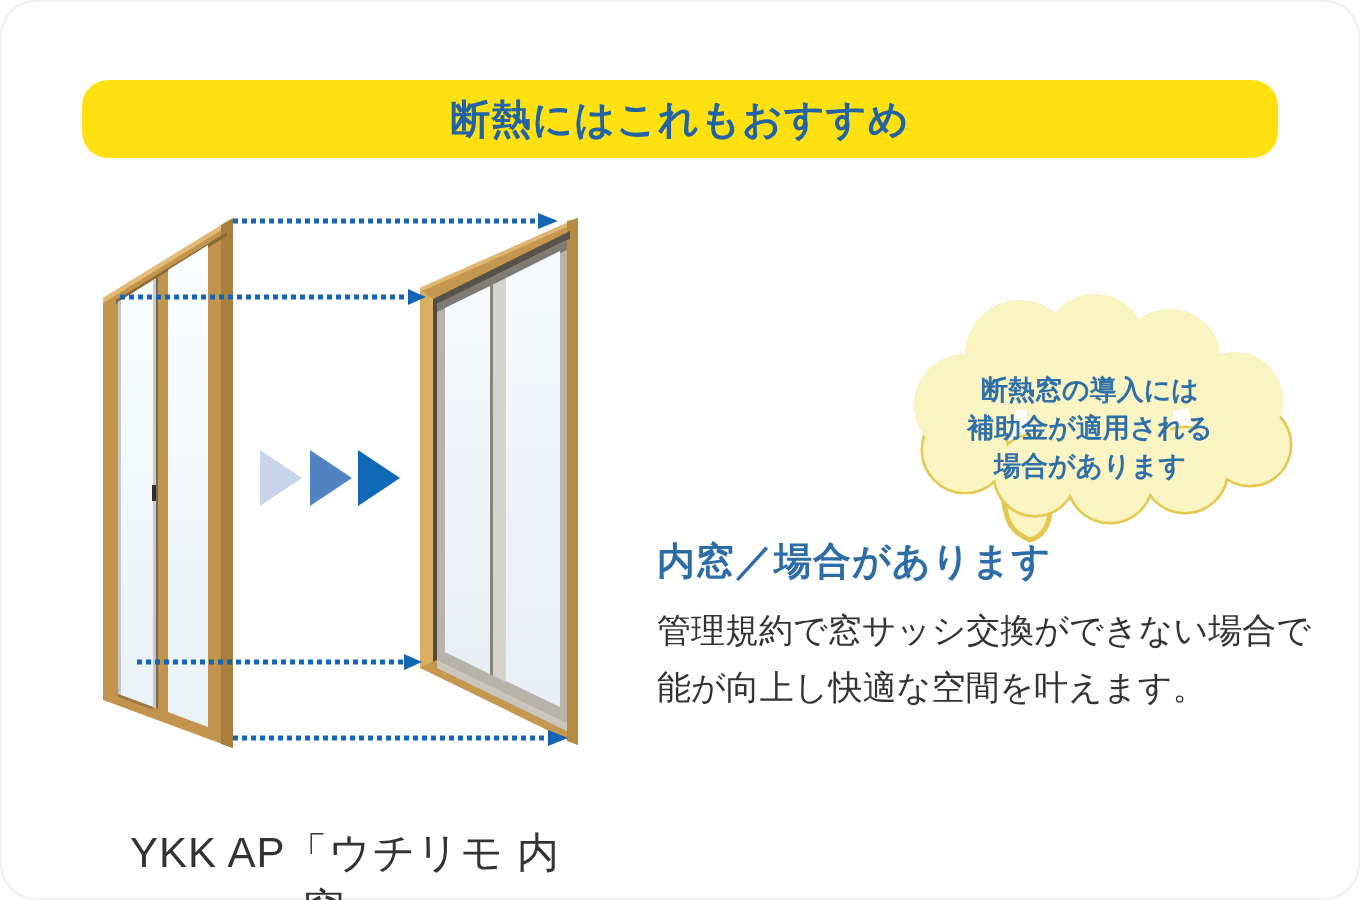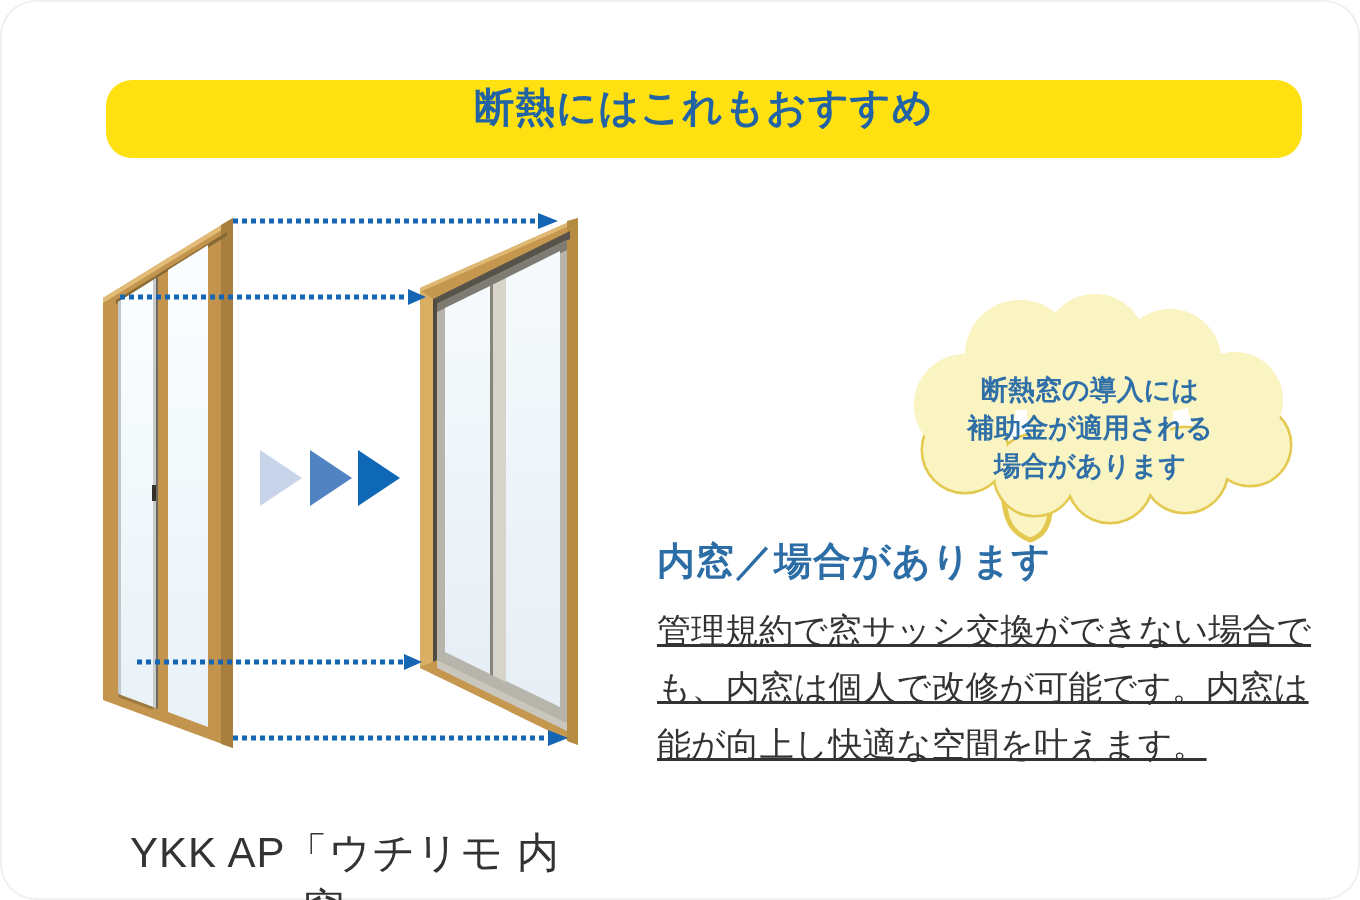--- a/index.html
+++ b/index.html
@@ -9,38 +9,38 @@
     font-family:"Liberation Sans","DejaVu Sans",sans-serif;
   }
   .card-edge{
     position:absolute;inset:0;border-radius:36px;
     box-shadow:inset 0 0 0 2px #f0f0ee;
     pointer-events:none;
   }
   .banner{
     position:absolute;left:82px;top:80px;width:1196px;height:78px;
     background:#FFE112;border-radius:26px;
-    display:flex;align-items:flex-start;justify-content:center;margin-left:24px;
+    display:flex;align-items:center;justify-content:center;
   }
   .banner-title{
     color:#2163A4;font-size:40px;font-weight:bold;letter-spacing:1px;
   }
   .figure-svg{position:absolute;left:100px;top:210px;}
   .cloud-svg{position:absolute;left:895px;top:265px;}
   .bubble-text{font-size:27px;font-weight:bold;fill:#2E6FA8;}
   .section-heading{
     position:absolute;left:657px;top:536px;
     font-size:38px;font-weight:bold;color:#2C6DA6;letter-spacing:1px;
   }
   .body-text{
     position:absolute;left:657px;top:602px;width:652px;
     color:#333333;font-size:34px;line-height:57px;
     text-align:justify;
   }
-  .body-line{height:57px;white-space:nowrap;text-decoration:underline;}
+  .body-line{height:57px;white-space:nowrap;}
   .figure-caption{
     position:absolute;left:105px;top:825px;width:480px;
     text-align:center;color:#333333;font-size:42px;letter-spacing:1px;
   }
 </style>
 </head>
 <body>
 
 <div class="card-edge"></div>
 
@@ -143,17 +143,16 @@
   </g>
   <text class="bubble-text" x="195" y="134" text-anchor="middle">断熱窓の導入には</text>
   <text class="bubble-text" x="195" y="172" text-anchor="middle">補助金が適用される</text>
   <text class="bubble-text" x="195" y="210" text-anchor="middle">場合があります</text>
 </svg>
 
 <div class="section-heading">内窓／場合があります</div>
 
 <div class="body-text">
   <div class="body-line">管理規約で窓サッシ交換ができない場合で</div>
-  <div class="body-line">も、内窓は個人で改修が可能です。内窓は</div>
   <div class="body-line">能が向上し快適な空間を叶えます。</div>
 </div>
 
 <div class="figure-caption">YKK AP「ウチリモ 内窓」</div>
 
 </body></html>

